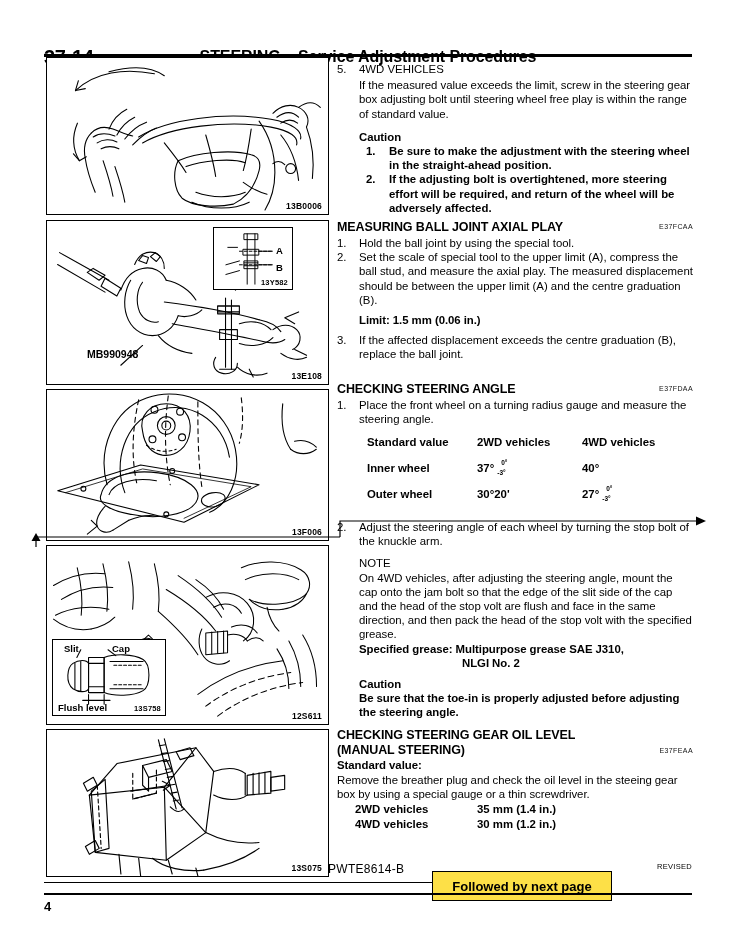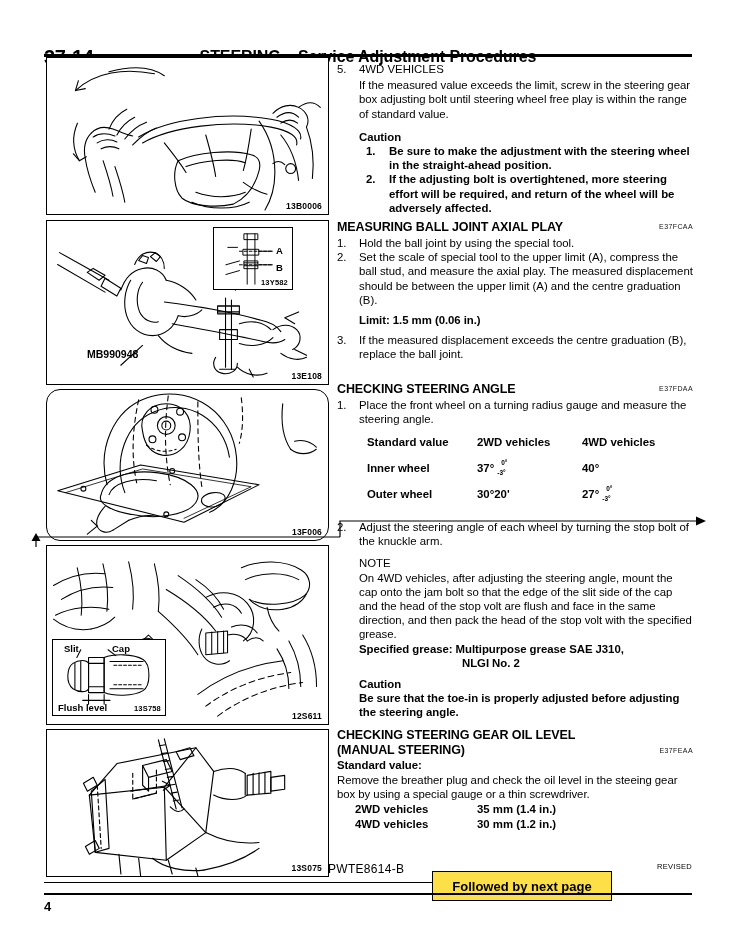--- a/index.html
+++ b/index.html
@@ -197,21 +197,21 @@
           <path d="M26 24 L60 24" stroke-dasharray="3 2"></path>
           <path d="M26 38 L60 38" stroke-dasharray="3 2"></path>
         </g>
       </svg>
       <div class="inset-label" style="left:62px;top:17px;">A</div>
       <div class="inset-label" style="left:62px;top:34px;">B</div>
       <div class="figcode">13Y582</div>
     </div>
   </div>
 
-  <div class="figbox" style="left:46px;top:389px;width:283px;height:152px;border-radius:14px;">
+  <div class="figbox" style="left:46px;top:389px;width:283px;height:152px;">
     <svg class="art" viewBox="0 0 283 152">
       <g fill="none" stroke="#000" stroke-width="1.1" stroke-linecap="round" stroke-linejoin="round">
 
         <path d="M60 96 C50 60 66 20 100 8 C140 -6 182 18 190 60 C196 92 182 116 164 124"></path>
         <path d="M78 104 C66 72 78 34 108 22 C142 8 178 30 184 68"></path>
 
         <path d="M92 10 C86 38 84 66 90 94" stroke-dasharray="5 4"></path>
         <path d="M122 6 C118 36 118 66 124 96" stroke-dasharray="5 4"></path>
         <path d="M152 12 C152 42 152 70 156 98" stroke-dasharray="5 4"></path>
 
@@ -408,21 +408,21 @@
       <span class="n">1.</span>
       <span>Hold the ball joint by using the special tool.</span>
     </div>
     <div class="num-item">
       <span class="n">2.</span>
       <span>Set the scale of special tool to the upper limit (A), compress the ball stud, and measure the axial play. The measured displacement should be between the upper limit (A) and the centre graduation (B).</span>
     </div>
     <div class="p indent b" style="margin-top:6px;">Limit: 1.5 mm (0.06 in.)</div>
     <div class="num-item" style="margin-top:6px;">
       <span class="n">3.</span>
-      <span>If the measured displacement exceeds the centre graduation (B), replace the ball joint.</span>
+      <span>If the affected displacement exceeds the centre graduation (B), replace the ball joint.</span>
     </div>
   </div>
 
   <div class="col" style="top:382px;">
     <div style="position:relative;">
       <div class="sect-h">CHECKING STEERING ANGLE</div>
       <div class="code" style="right:0;top:3px;">E37FDAA</div>
     </div>
     <div class="num-item" style="margin-top:1px;">
       <span class="n">1.</span>

